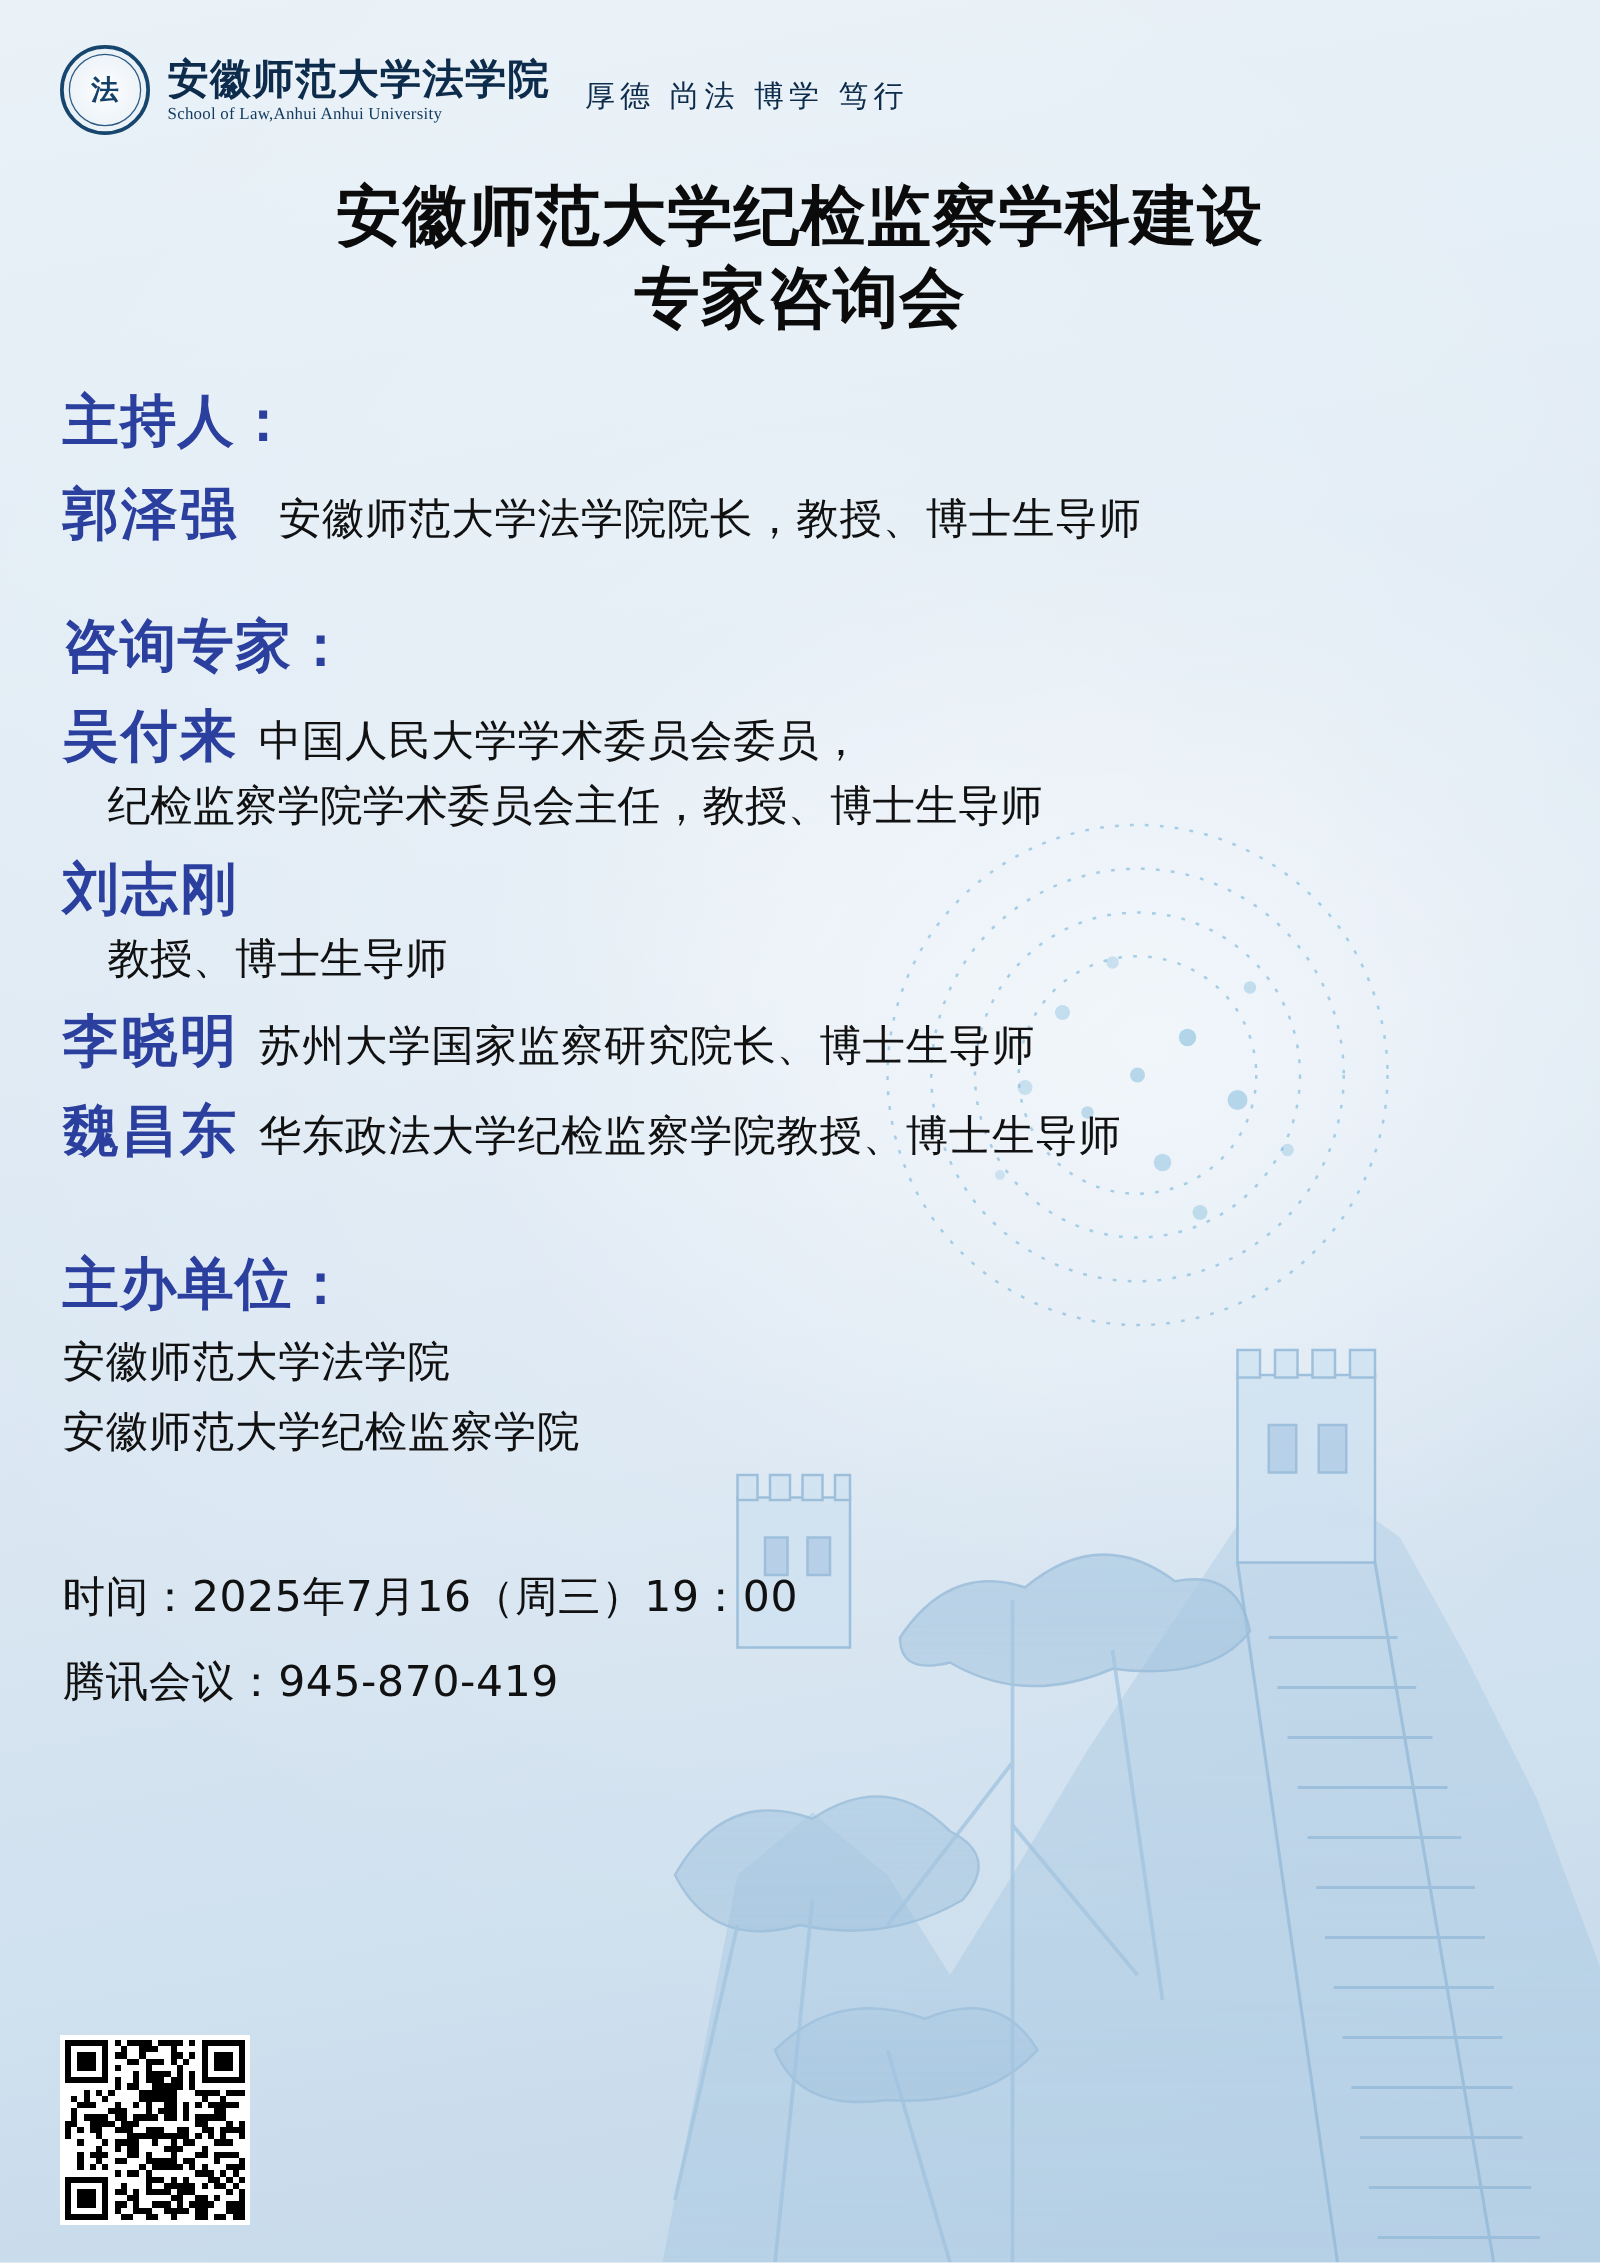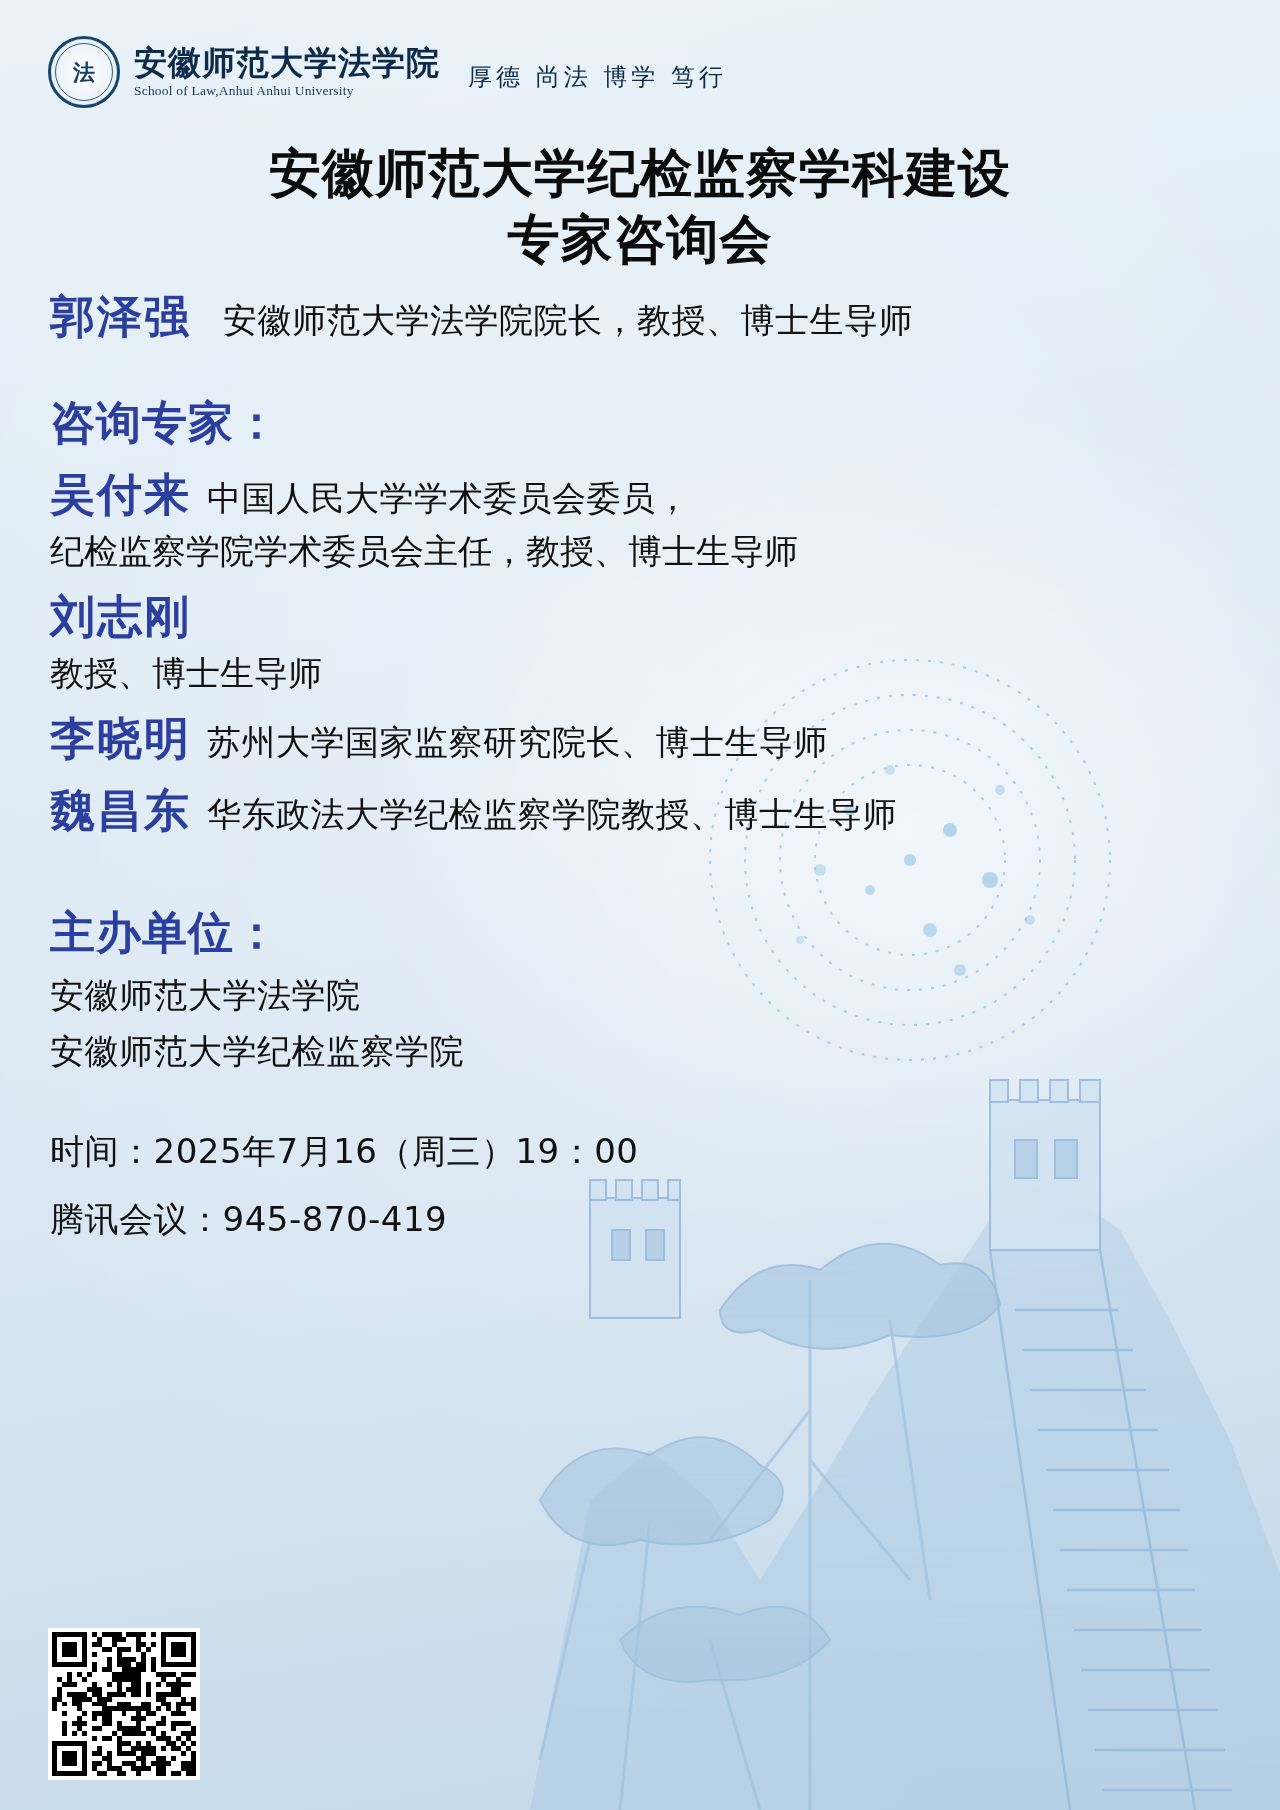--- a/index.html
+++ b/index.html
@@ -173,34 +173,35 @@
     display: flex;
     align-items: baseline;
     gap: 16px;
   }
   .expert-cont {
     font-size: 34px;
     color: #111;
     font-family: "DejaVu Sans", sans-serif;
     line-height: 1.35;
     margin-top: 4px;
+    margin-left: 36px;
   }
   .experts-head { margin-top: 46px; }
 
   .org-head { margin-top: 62px; }
   .org-item {
     font-size: 34px;
     color: #111;
     margin-top: 10px;
     font-family: "DejaVu Sans", sans-serif;
     letter-spacing: 0.5px;
   }
 
   .meta {
-    margin-top: 54px;
+    margin-top: 86px;
   }
   .meta-line {
     font-size: 34px;
     color: #111;
     margin-top: 22px;
     font-family: "DejaVu Sans", sans-serif;
     letter-spacing: 0.5px;
   }
 
   
@@ -325,20 +326,21 @@
     </g>
   </svg>
 
   <div class="content">
 
     <div class="title">
       <span>安徽师范大学纪检监察学科建设</span>
       <span class="line2">专家咨询会</span>
     </div>
 
+    <div class="section-head">主持人：</div>
     <div class="host-line">
       <span class="person-name">郭泽强</span>
       <span class="person-title">安徽师范大学法学院院长，教授、博士生导师</span>
     </div>
 
     <div class="section-head experts-head">咨询专家：</div>
 
     <div class="expert-block">
 
       <div class="expert">

